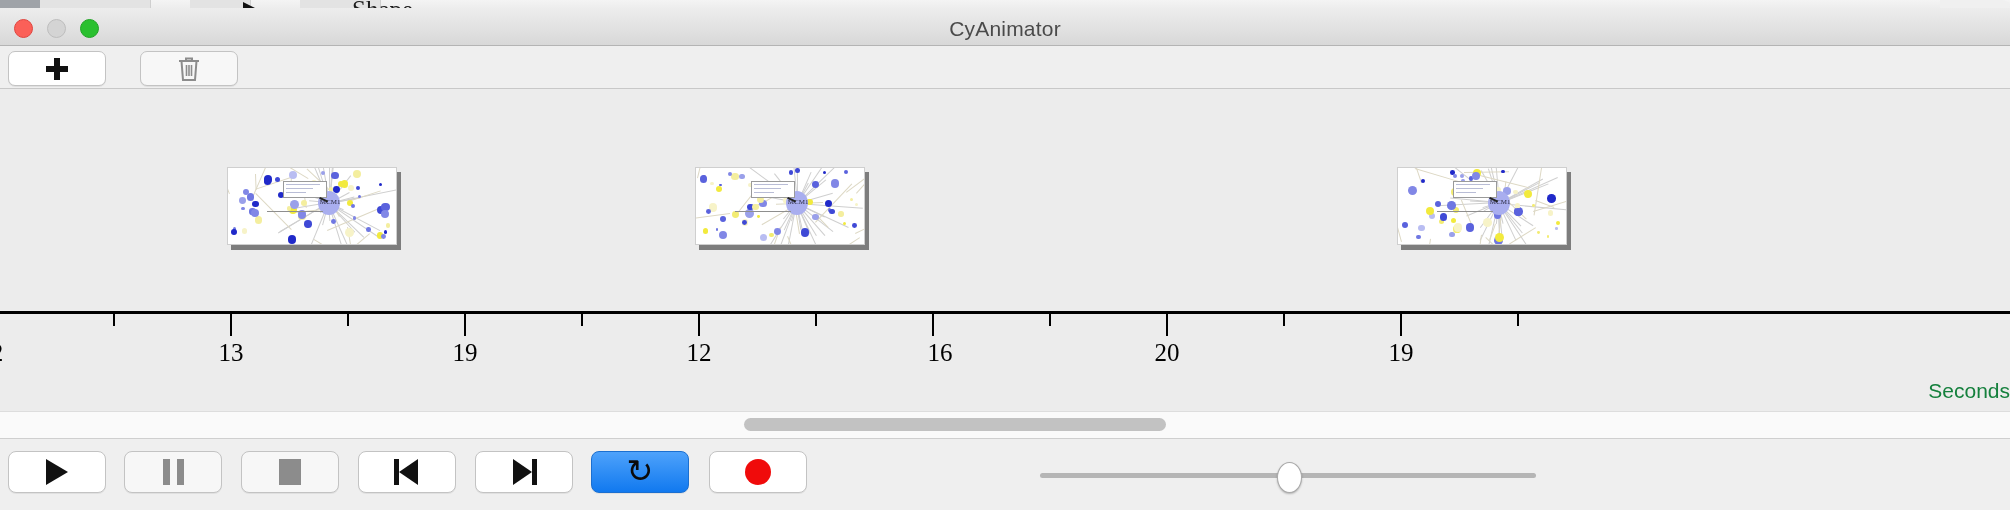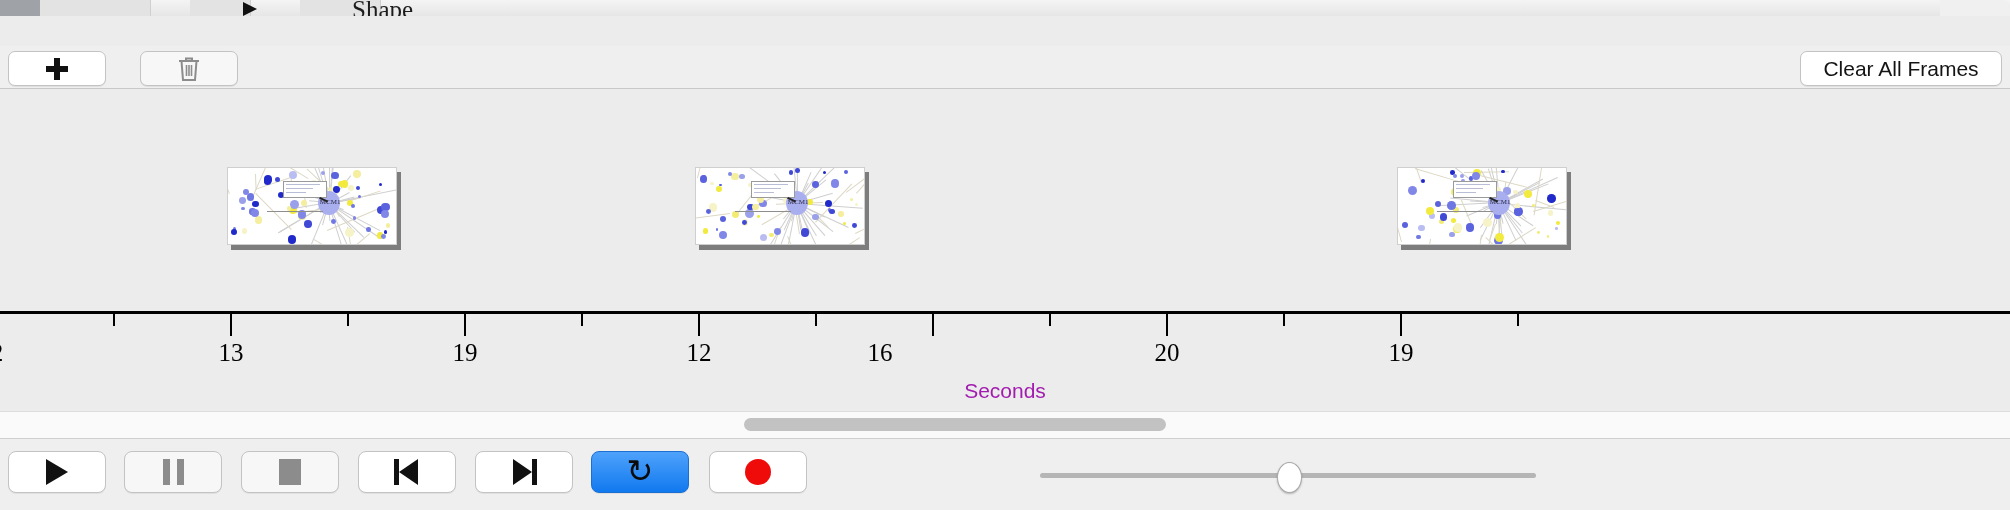--- a/index.html
+++ b/index.html
@@ -71,22 +71,22 @@
   .capt{position:absolute;height:1.5px;background:#8e8e8e;}
 
   
   .axis{position:absolute;left:0;top:222px;width:2010px;height:100px;}
   .axis-line{position:absolute;left:0;top:0;width:2010px;height:3px;background:#000;}
   .tick{position:absolute;top:3px;width:2px;background:#000;}
   .tick.major{height:22px;}
   .tick.minor{height:12px;}
   .tlabel{position:absolute;top:28px;font-size:25px;color:#000;
     font-family:"Liberation Serif",serif;transform:translateX(-50%);white-space:nowrap;}
-  .axis-name{position:absolute;top:68px;left:0;right:0;text-align:center;
-    font-size:21px;color:#a21caf;}
+  .axis-name{position:absolute;top:68px;left:0;right:0;text-align:right;
+    font-size:21px;color:#15803d;}
 
   
   .hscroll{position:absolute;left:0;top:411px;width:2010px;height:26px;
     background:#fafafa;border-top:1px solid #dddddd;
     border-bottom:1px solid #b9b9b9;}
   .hthumb{position:absolute;top:6px;height:13px;border-radius:7px;background:#c2c2c2;}
 
   
   .controls{position:absolute;left:0;top:438px;width:2010px;height:72px;
     background:#efefef;border-top:1px solid #cfcfcf;}
@@ -127,35 +127,40 @@
   <div class="bg-window">
     <div class="bg-chip dark" style="left:0;width:40px;"></div>
     <div class="bg-chip" style="left:40px;width:110px;"></div>
     <div class="bg-chip" style="left:190px;width:60px;"></div>
     <div class="bg-chip" style="left:300px;width:80px;"></div>
     <div class="bg-notch" style="left:243px;"></div>
     <div class="bg-text" style="left:352px;">Shape</div>
     <div class="bg-round"></div>
   </div>
 
+  <div class="titlebar">
+    <div class="traffic">
+      <div class="dot red"></div>
+      <div class="dot yellow"></div>
+      <div class="dot green"></div>
+    </div>
+    <div class="win-title">CyAnimator</div>
+  </div>
 
   <div class="toolbar">
     <div class="tbtn enabled btn-add">
       <div class="plus"></div>
     </div>
     <div class="tbtn disabled btn-del">
       <svg width="24" height="26" viewBox="0 0 24 26">
         <path d="M2 5 H22" stroke="#8c8c8c" stroke-width="2" fill="none"></path>
         <path d="M9 5 V2.5 H15 V5" stroke="#8c8c8c" stroke-width="2" fill="none"></path>
         <path d="M4.5 5 L6 24 H18 L19.5 5" stroke="#8c8c8c" stroke-width="2" fill="none"></path>
         <path d="M9.5 9 V20 M12 9 V20 M14.5 9 V20" stroke="#8c8c8c" stroke-width="1.6" fill="none"></path>
       </svg>
-    </div>
-    <div class="tbtn btn-clear">
-      <span>Clear All Frames</span>
     </div>
   </div>
 
   <div class="timeline">
     <div class="frames" id="frames">
         <div class="frame" style="left: 227px; top: 78px;">
           <div class="shadow"></div>
           <div class="thumb">
             <div class="net">
               <div class="edge" style="left: 100.8px; top: 34.96px; width: 22.7662px; transform: rotate(1.83237rad);"></div>
@@ -506,21 +511,21 @@
           <div class="tick minor" style="left: 347px;"></div>
           <div class="tick major" style="left: 464px;"></div>
           <div class="tlabel" style="left: 465px;">19</div>
           <div class="tick minor" style="left: 347px;"></div>
           <div class="tick minor" style="left: 581px;"></div>
           <div class="tick major" style="left: 698px;"></div>
           <div class="tlabel" style="left: 699px;">12</div>
           <div class="tick minor" style="left: 581px;"></div>
           <div class="tick minor" style="left: 815px;"></div>
           <div class="tick major" style="left: 932px;"></div>
-          <div class="tlabel" style="left: 880px;">16</div>
+          <div class="tlabel" style="left: 940px;">16</div>
           <div class="tick minor" style="left: 815px;"></div>
           <div class="tick minor" style="left: 1049px;"></div>
           <div class="tick major" style="left: 1166px;"></div>
           <div class="tlabel" style="left: 1167px;">20</div>
           <div class="tick minor" style="left: 1049px;"></div>
           <div class="tick minor" style="left: 1283px;"></div>
           <div class="tick major" style="left: 1400px;"></div>
           <div class="tlabel" style="left: 1401px;">19</div>
           <div class="tick minor" style="left: 1283px;"></div>
           <div class="tick minor" style="left: 1517px;"></div>

